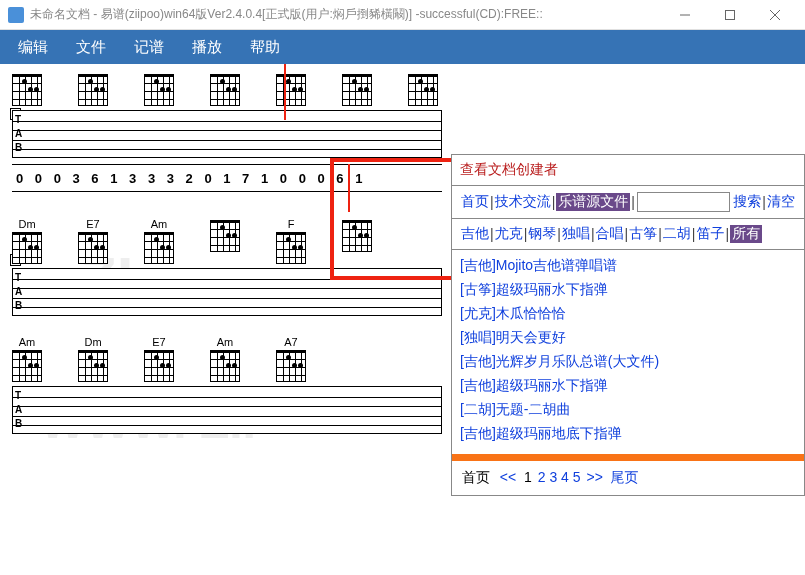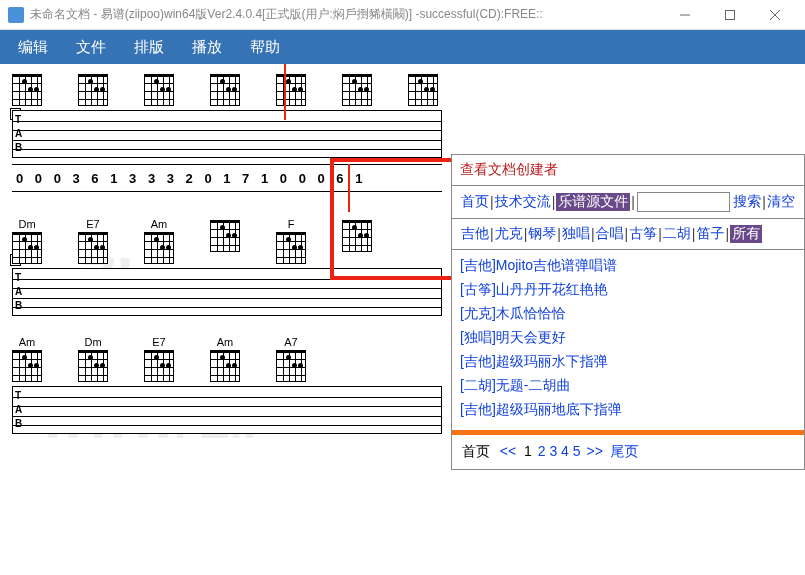--- a/index.html
+++ b/index.html
@@ -30,21 +30,21 @@
 .barnum { position: absolute; font-size: 9px; border: 1px solid #000; padding: 0 2px; }
 .watermark { position: absolute; font-size: 60px; color: #eee; font-weight: bold; z-index: 0; pointer-events: none; }
 .redbox { position: absolute; border: 4px solid #e21; z-index: 5; pointer-events: none; }
 .panel { position: absolute; right: 0; top: 90px; width: 354px; background: #fff; border: 1px solid #888; z-index: 10; font-size: 14px; }
 .panel a { color: #b91c1c; text-decoration: none; cursor: pointer; }
 .panel .row { padding: 6px 8px; border-bottom: 1px solid #888; display: flex; align-items: center; flex-wrap: wrap; }
 .panel .catrow a { color: #1040dd; margin: 0 1px; }
 .panel .catrow .sep { color: #444; }
 .sel { background: #6a498a; color: #fff !important; padding: 0 2px; }
 .searchinput { flex: 1; min-width: 80px; border: 1px solid #888; height: 20px; margin: 0 2px; }
-.songlist { padding: 4px 8px 8px 8px; border-bottom: 5px solid #f97316; }
+.songlist { padding: 4px 8px 8px 8px; border-bottom: 7px solid #f97316; }
 .songlist div { padding: 3px 0; }
 .songlist a { color: #1040dd; }
 .pager { padding: 8px; }
 .pager span { margin: 0 2px; }
 .pager a { color: #1040dd; }
 .redline { position: absolute; width: 2px; background: #e21; z-index: 4; }
 </style>
 </head>
 <body>
 
@@ -67,21 +67,21 @@
           <line x1="0" y1="0" x2="10" y2="10" stroke="#666"></line>
           <line x1="10" y1="0" x2="0" y2="10" stroke="#666"></line>
         </svg>
       </div>
   </div>
 </div>
 
 <div class="menubar" id="menubar">
     <div class="menuitem">编辑</div>
     <div class="menuitem">文件</div>
-    <div class="menuitem">排版</div>
+    <div class="menuitem">记谱</div>
     <div class="menuitem">播放</div>
     <div class="menuitem">帮助</div>
   </div>
 
 <div class="content">
   <div class="scorearea">
     <div class="watermark" style="top:180px;left:80px">ZI</div>
     <div class="watermark" style="top:330px;left:40px;font-size:48px">WWW. ZII</div>
     <div id="staves">
         <div style="position: relative; margin-bottom: 20px;">
@@ -463,23 +463,24 @@
         <a>古筝</a>
         <span class="sep">|</span>
         <a>二胡</a>
         <span class="sep">|</span>
         <a>笛子</a>
         <span class="sep">|</span>
         <a class="sel">所有</a>
       </div>
     <div class="songlist" id="songlist">
         <div><a>[吉他]Mojito吉他谱弹唱谱</a></div>
-        <div><a>[古筝]山丹丹开花红艳艳</a></div>
+        <div><a>[古筝]超级玛丽水下指弹</a></div>
         <div><a>[尤克]木瓜恰恰恰</a></div>
         <div><a>[独唱]明天会更好</a></div>
+        <div><a>[吉他]光辉岁月乐队总谱(大文件)</a></div>
         <div><a>[吉他]超级玛丽水下指弹</a></div>
         <div><a>[二胡]无题-二胡曲</a></div>
         <div><a>[吉他]超级玛丽地底下指弹</a></div>
       </div>
     <div class="pager">
       <span>首页</span>&nbsp;
       <a>&lt;&lt;</a>
       <span id="pages"><span>1</span> <a>2</a> <a>3</a> <a>4</a> <a>5</a> </span>
       <a>&gt;&gt;</a>&nbsp;
       <a>尾页</a>

